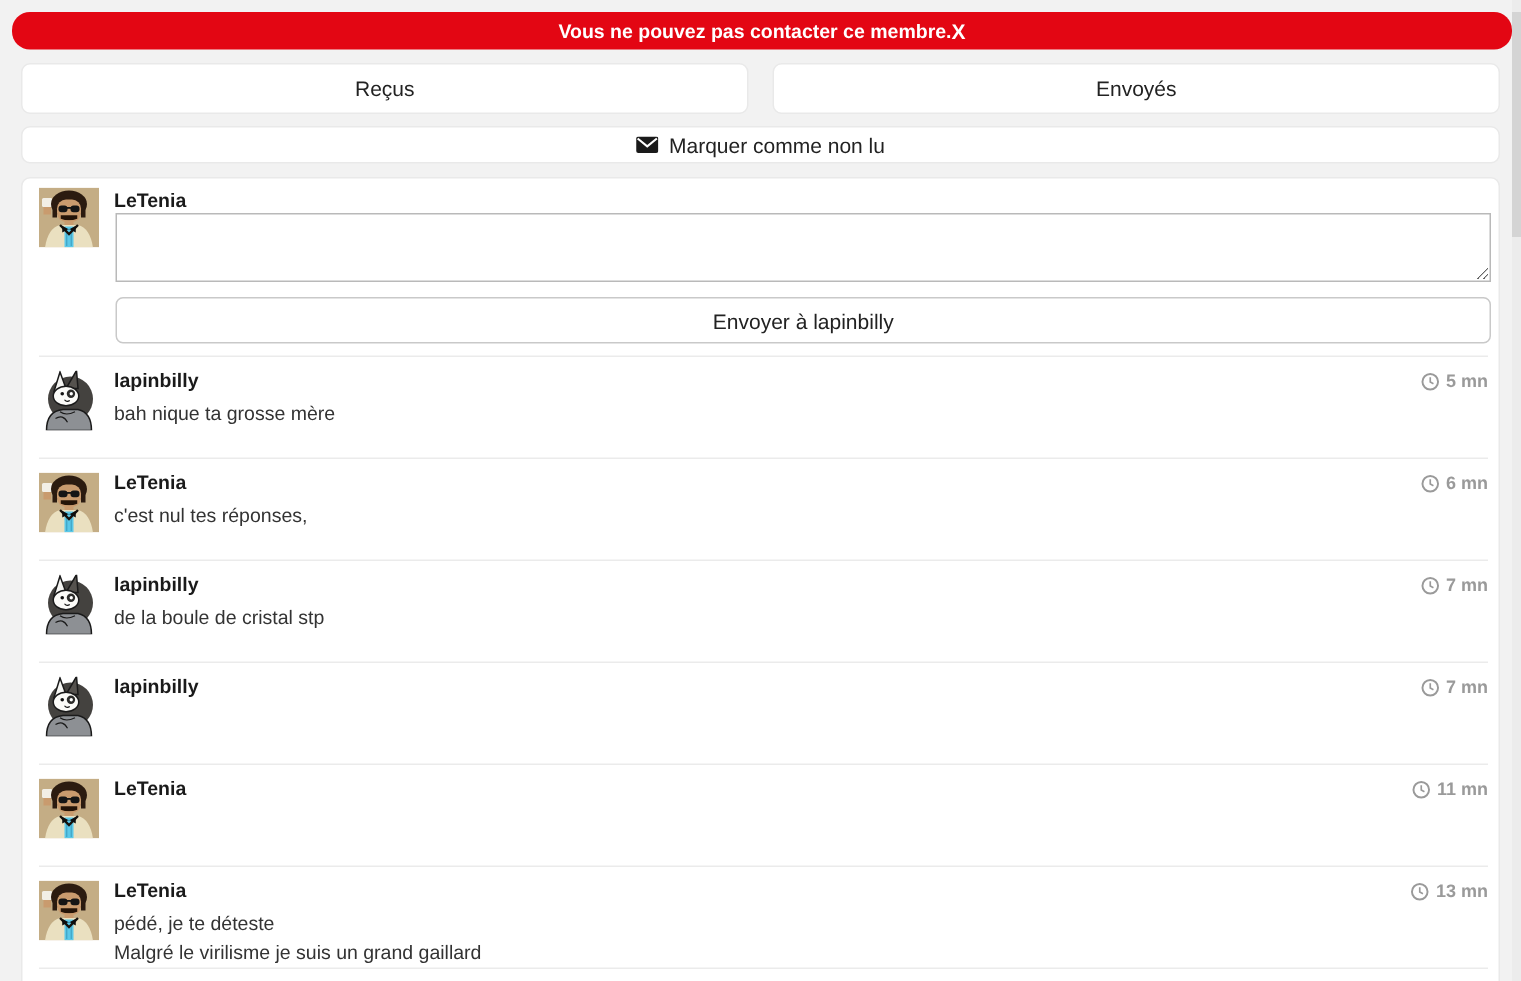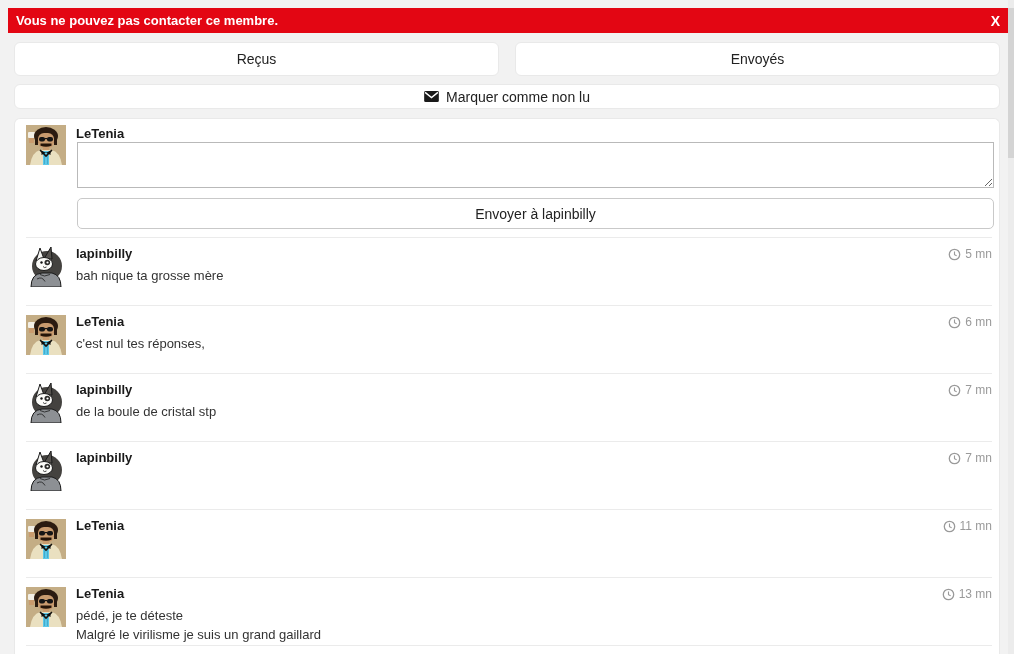--- a/index.html
+++ b/index.html
@@ -8,22 +8,22 @@
     background:#f2f2f2;
     font-family:"Liberation Sans", sans-serif;
     position:relative;
     overflow:hidden;
     color:#1a1a1a;
   }
   
   .banner {
     position:absolute; left:8px; top:8px; width:1000px; height:25px;
     background:#e30613; color:#fff;
-    display:flex; align-items:center; justify-content:space-between;
-    padding:0 8px; font-size:13px; font-weight:bold;
+    display:flex; align-items:center; justify-content:center;
+    padding:0 8px; font-size:13px; font-weight:bold;border-radius:12px;
   }
   .banner .close-x { cursor:pointer; font-size:14px; font-weight:bold; }
   
   .tabs { position:absolute; left:14px; top:42px; width:986px; height:34px; display:flex; gap:16px; }
   .tab {
     flex:1; background:#fff; border:1px solid #e9e9e9; border-radius:6px;
     display:flex; align-items:center; justify-content:center;
     font-size:14px; color:#222; cursor:pointer;
   }
   
@@ -60,21 +60,21 @@
   }
   
   .msg-row { position:relative; height:68px; padding:8px 110px 0 61px; }
   .msg-row::after { content:""; position:absolute; left:11px; right:7px; bottom:0; height:1px; background:#ebebeb; }
   .msg-row .avatar { top:9px; }
   .msg-row .author { font-size:13px; font-weight:bold; color:#1a1a1a; }
   .msg-row .body { margin-top:5px; font-size:13px; color:#333; line-height:19px; }
   .msg-row .time {
     position:absolute; right:7px; top:9px;
     display:flex; align-items:center; gap:4px;
-    font-size:12px; color:#9a9a9a; white-space:nowrap;
+    font-size:12px; color:#9a9a9a; white-space:nowrap;font-weight:bold;
   }
   .msg-row .time svg { display:block; }
   
   .scrollbar-track { position:absolute; right:0; top:0; width:6px; height:654px; background:#ececec; }
   .scrollbar-thumb { position:absolute; right:0; top:8px; width:6px; height:150px; background:#d4d4d4; }
 </style>
 </head>
 <body>
 
 <div class="banner">

